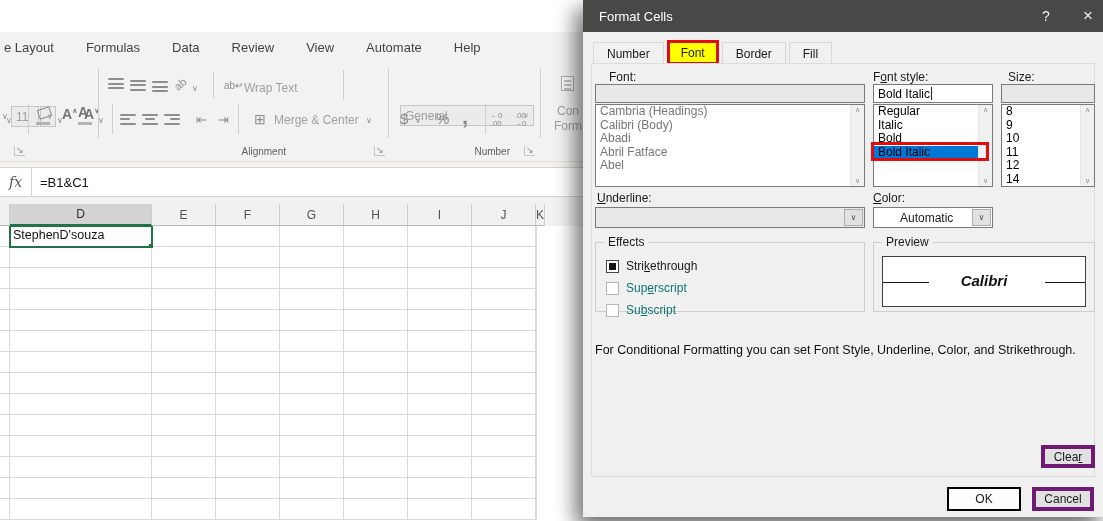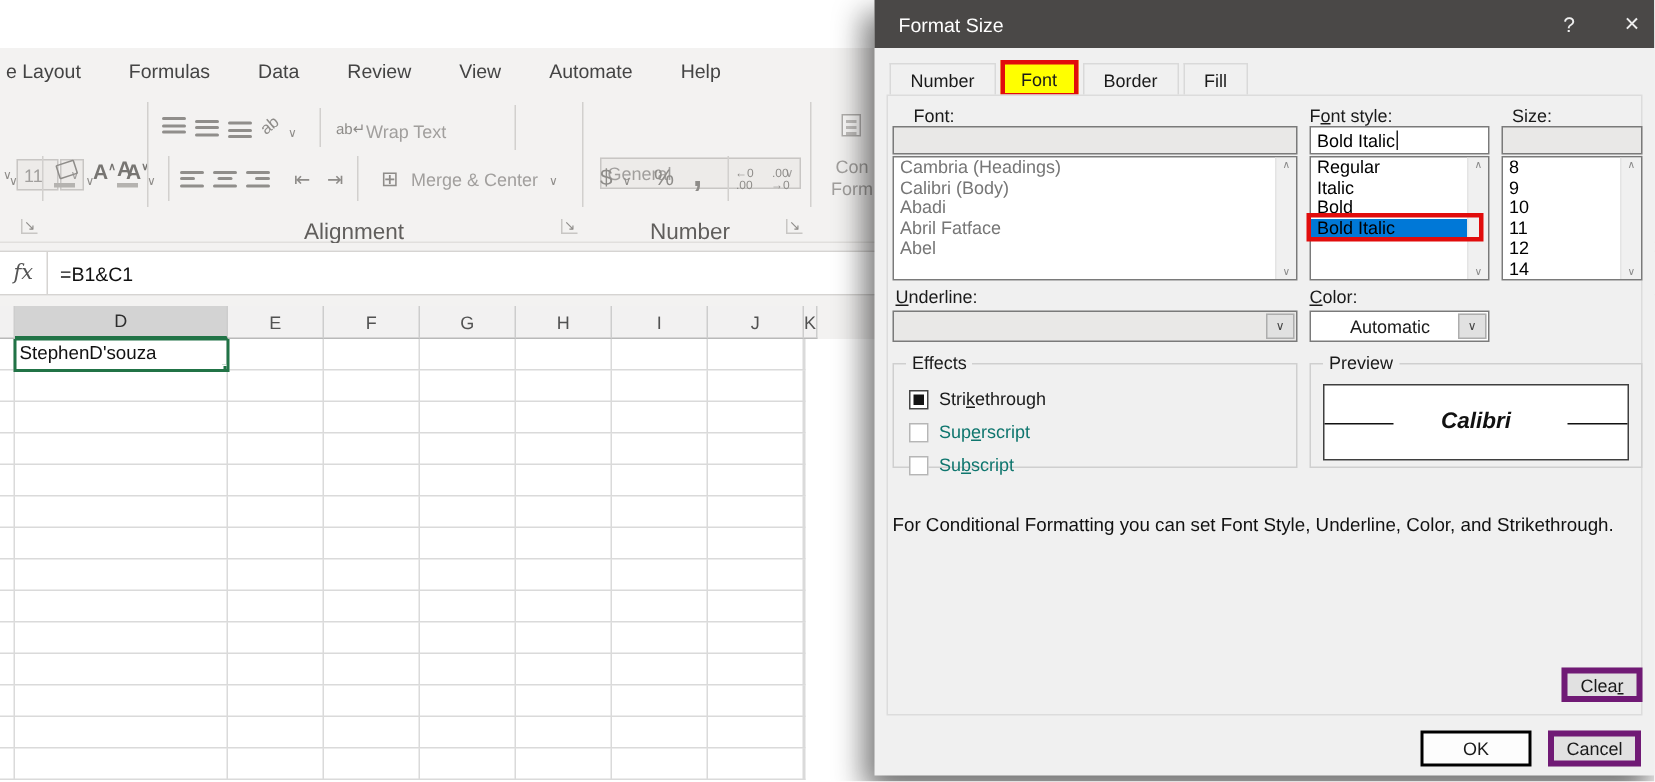--- a/index.html
+++ b/index.html
@@ -19,21 +19,21 @@
   .lns{position:absolute;width:16px;height:14px;display:flex;flex-direction:column;gap:2.5px;}
   .lns i{display:block;height:2px;background:#908e8b;border-radius:1px;width:100%;}
   .lns.vtop{justify-content:flex-start}.lns.vmid{justify-content:center}.lns.vbot{justify-content:flex-end}
   .lns.htype{justify-content:center}
   .lns.hleft i.s{width:62%;align-self:flex-start}.lns.hcent i.s{width:62%;align-self:center}.lns.hright i.s{width:62%;align-self:flex-end}
   .afont{position:absolute;color:#777572;font-size:14px;font-weight:bold;}
   .afont sup{font-size:7px;vertical-align:super;}
   .colorbar{position:absolute;height:3px;width:14px;background:#b5b3b0;}
   .bucket{position:absolute;width:13px;height:10px;border:1.5px solid #8e8c89;transform:rotate(-18deg);border-radius:1px;}
   .launch{position:absolute;font-size:9px;color:#8e8c89;border:1px solid #c8c6c4;border-top:none;border-right:none;padding:0 1px;line-height:9px;}
-  .glabel{position:absolute;font-size:15px;color:#605e5c;text-align:center;width:100px;}
+  .glabel{position:absolute;font-size:10px;color:#605e5c;text-align:right;width:100px;}
   .decic{position:absolute;font-size:8px;color:#8e8c89;line-height:8px;text-align:center;}
   .condicon{position:absolute;width:13px;height:15px;border:1px solid #b0aeac;background:#fbfaf9;}
   .condicon::after{content:"";position:absolute;left:2px;right:2px;top:3px;height:2px;background:#c3c1bf;box-shadow:0 4px 0 #c3c1bf,0 8px 0 #c3c1bf;}
   .condtxt{position:absolute;font-size:12px;color:#a19f9d;}
 
   
   .fbar{position:absolute;left:0;top:162px;width:100%;height:42px;background:#f3f2f1;text-decoration:underline;}
   .fbar .field{position:absolute;left:0;right:0;top:5px;height:30px;background:#fff;border-top:1px solid #d6d4d2;border-bottom:1px solid #d6d4d2;display:flex;align-items:center;}
   .fxcell{width:32px;align-self:stretch;border-right:1px solid #d6d4d2;display:flex;align-items:center;justify-content:center;font-family:"DejaVu Serif",serif;font-style:italic;color:#555;font-size:14px;}
   .ftext{padding-left:8px;font-size:13px;color:#111;}
@@ -369,21 +369,21 @@
         <div class="gcell" style="width: 64px;"></div>
         <div class="gcell" style="width: 64px;"></div>
         <div class="gcell" style="width: 64px;"></div>
         <div class="gcell" style="width: 64px;"></div>
         <div class="gcell"></div>
       </div>
     </div>
 
   <div class="dialog">
     <div class="dtitle">
-      <span>Format Size</span>
+      <span>Format Cells</span>
     </div>
     <span class="dtlbtn" style="left:448px">?</span>
     <span class="dtlbtn" style="left:490px;font-size:17px">×</span>
 
     <div class="dtabs" id="dlg-tabs">
 
     <span class="dlg-tab">Number</span>
         <span class="dlg-tab hl">Font</span>
         <span class="dlg-tab">Border</span>
         <span class="dlg-tab">Fill</span>

